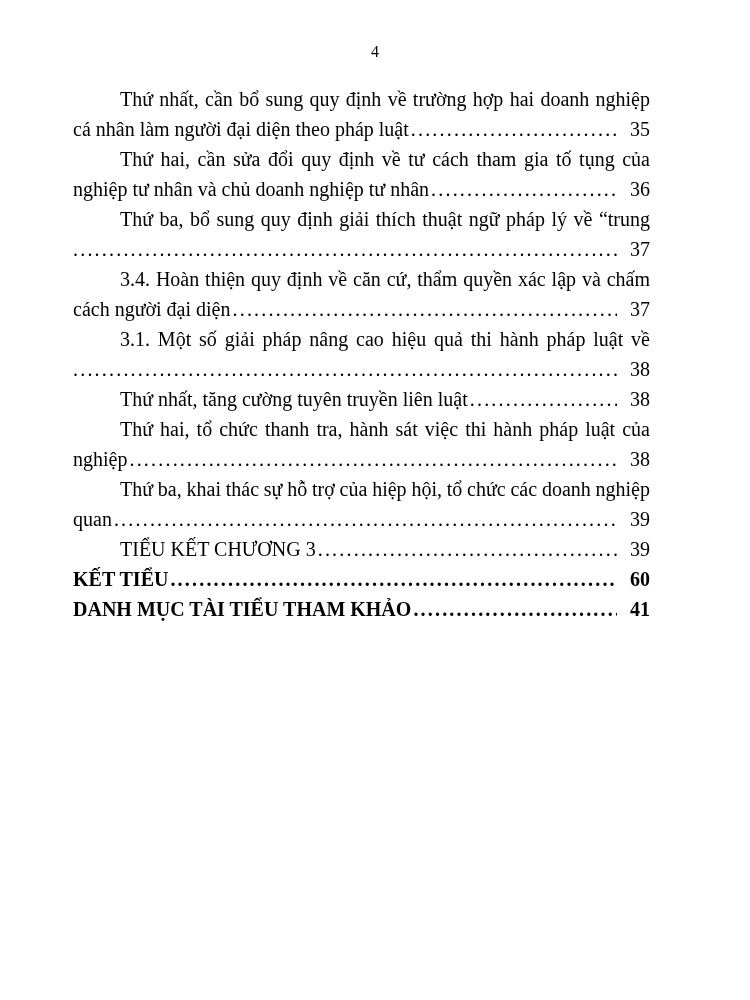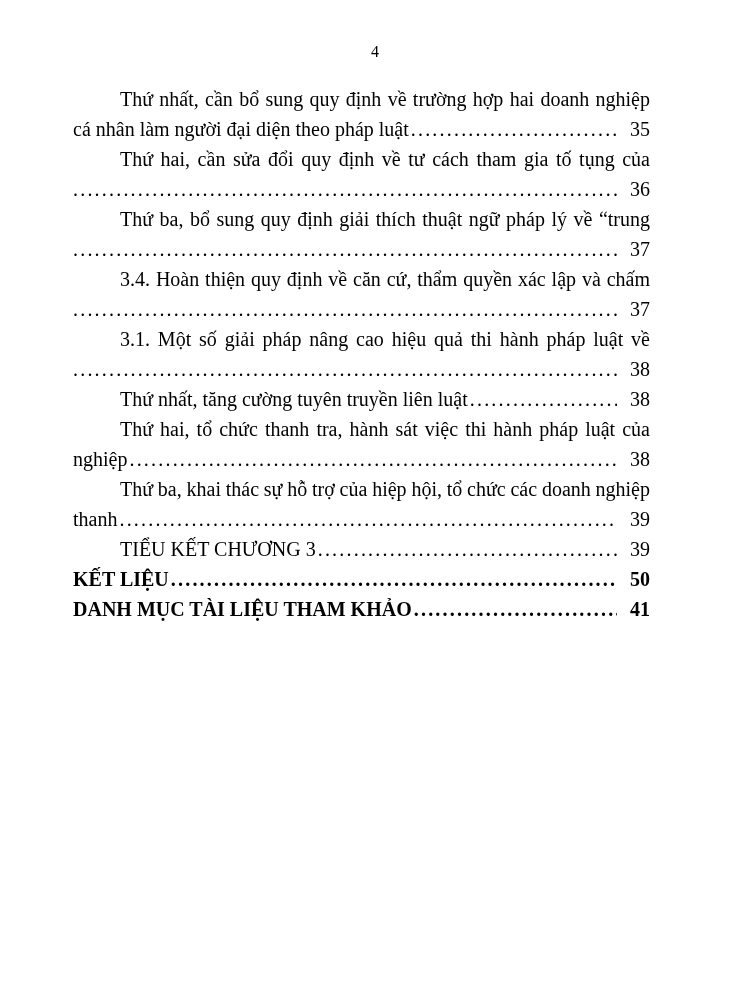--- a/index.html
+++ b/index.html
@@ -77,30 +77,32 @@
   <div class="page-number">4</div>
   <div class="toc" id="toc">
       <div class="toc-line indent justify">Thứ nhất, cần bổ sung quy định về trường hợp hai doanh nghiệp cùng một</div>
       <div class="toc-line dotted">
         <span class="toc-text">cá nhân làm người đại diện theo pháp luật</span>
         <span class="toc-dots"></span>
         <span class="toc-page">35</span>
       </div>
       <div class="toc-line indent justify">Thứ hai, cần sửa đổi quy định về tư cách tham gia tố tụng của doanh</div>
       <div class="toc-line dotted">
+        <span class="toc-text">nghiệp tư nhân và chủ doanh nghiệp tư nhân</span>
         <span class="toc-dots"></span>
         <span class="toc-page">36</span>
       </div>
       <div class="toc-line indent justify">Thứ ba, bổ sung quy định giải thích thuật ngữ pháp lý về “trung thực”,</div>
       <div class="toc-line dotted">
         <span class="toc-dots"></span>
         <span class="toc-page">37</span>
       </div>
       <div class="toc-line indent justify">3.4. Hoàn thiện quy định về căn cứ, thẩm quyền xác lập và chấm dứt tư</div>
       <div class="toc-line dotted">
+        <span class="toc-text">cách người đại diện</span>
         <span class="toc-dots"></span>
         <span class="toc-page">37</span>
       </div>
       <div class="toc-line indent justify">3.1. Một số giải pháp nâng cao hiệu quả thi hành pháp luật về người đại</div>
       <div class="toc-line dotted">
         <span class="toc-dots"></span>
         <span class="toc-page">38</span>
       </div>
       <div class="toc-line indent dotted">
         <span class="toc-text">Thứ nhất, tăng cường tuyên truyền liên luật</span>
@@ -108,33 +110,33 @@
         <span class="toc-page">38</span>
       </div>
       <div class="toc-line indent justify">Thứ hai, tổ chức thanh tra, hành sát việc thi hành pháp luật của doanh</div>
       <div class="toc-line dotted">
         <span class="toc-text">nghiệp</span>
         <span class="toc-dots"></span>
         <span class="toc-page">38</span>
       </div>
       <div class="toc-line indent justify">Thứ ba, khai thác sự hỗ trợ của hiệp hội, tổ chức các doanh nghiệp có liên</div>
       <div class="toc-line dotted">
-        <span class="toc-text">thanh</span>
+        <span class="toc-text">quan</span>
         <span class="toc-dots"></span>
         <span class="toc-page">39</span>
       </div>
       <div class="toc-line indent dotted">
         <span class="toc-text">TIỂU KẾT CHƯƠNG 3</span>
         <span class="toc-dots"></span>
         <span class="toc-page">39</span>
       </div>
       <div class="toc-line bold dotted">
-        <span class="toc-text">KẾT LIỆU</span>
+        <span class="toc-text">KẾT TIỂU</span>
         <span class="toc-dots"></span>
-        <span class="toc-page">50</span>
+        <span class="toc-page">60</span>
       </div>
       <div class="toc-line bold dotted">
-        <span class="toc-text">DANH MỤC TÀI LIỆU THAM KHẢO</span>
+        <span class="toc-text">DANH MỤC TÀI TIỂU THAM KHẢO</span>
         <span class="toc-dots"></span>
         <span class="toc-page">41</span>
       </div>
     </div>
 </div>
 
 </body></html>

